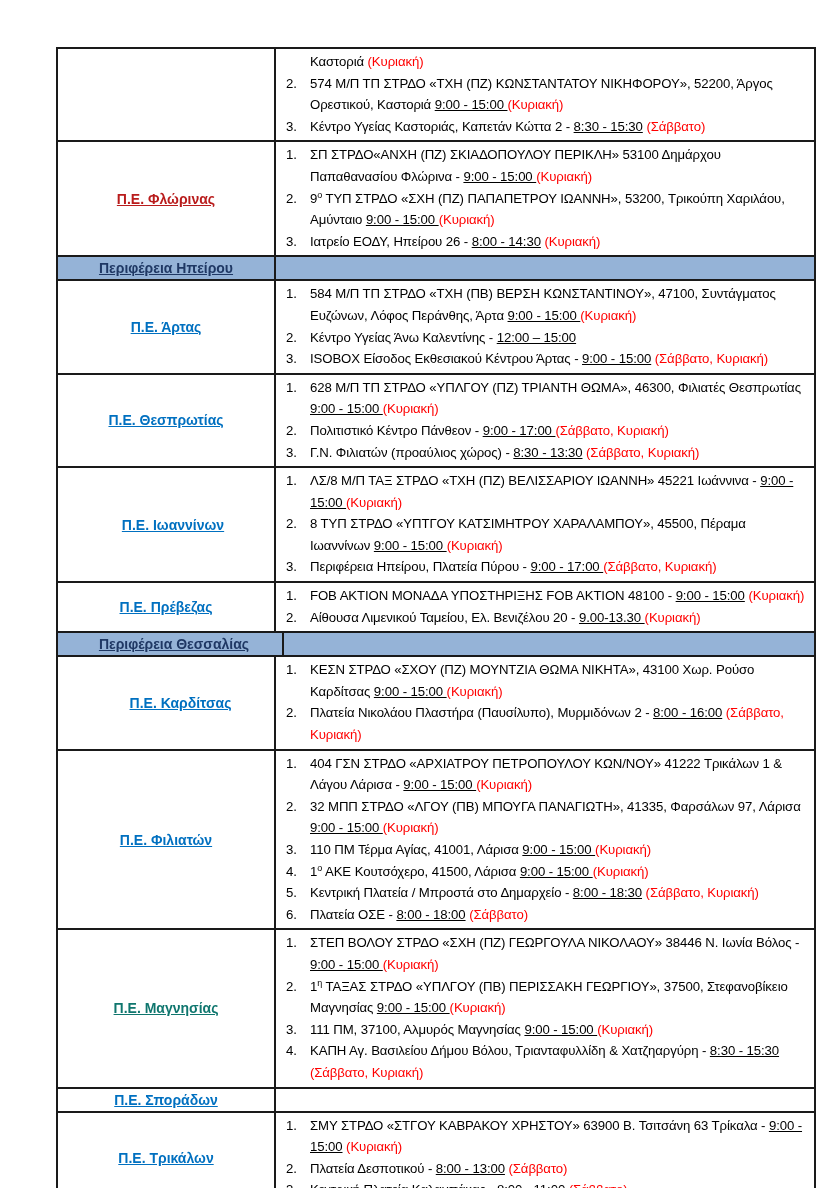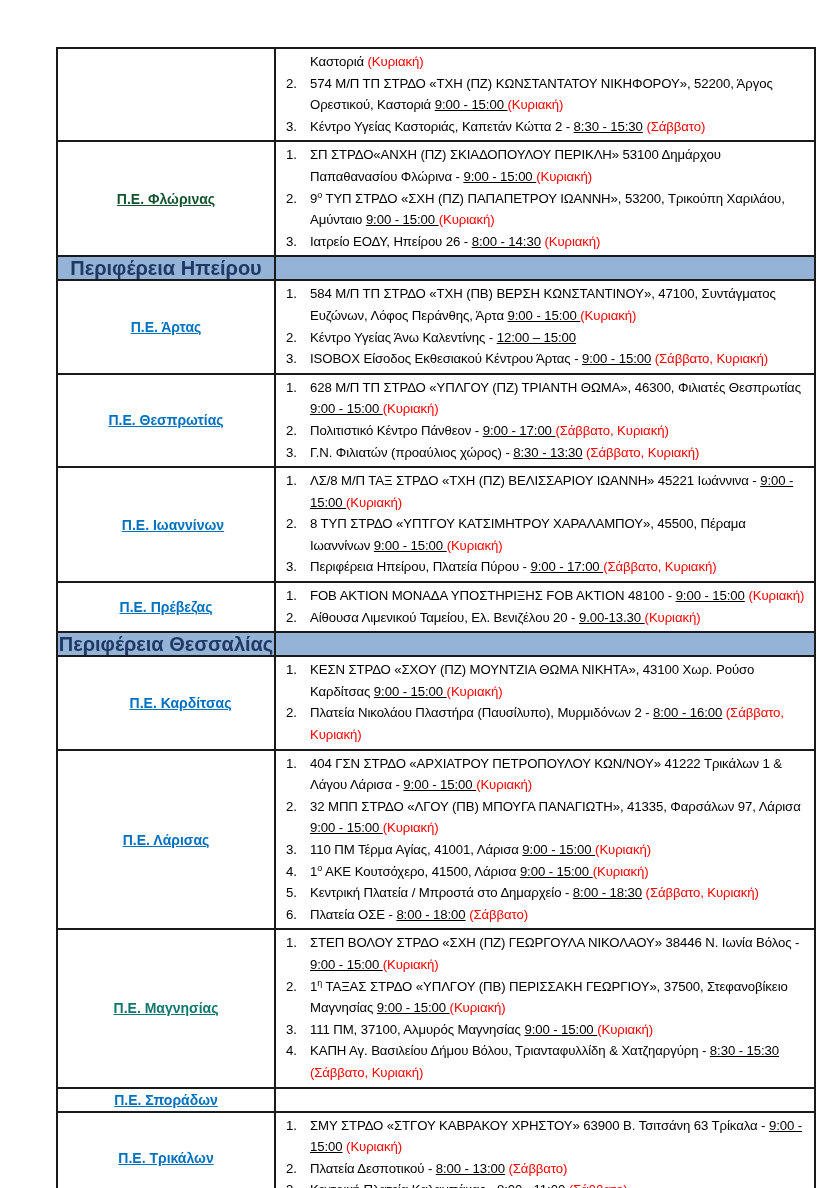--- a/index.html
+++ b/index.html
@@ -6,21 +6,21 @@
   body{width:840px;height:1188px;font-family:"Liberation Sans",sans-serif;-webkit-font-smoothing:antialiased;}
   .page{position:relative;width:840px;height:1188px;background:#ffffff;overflow:hidden;}
   .doc-table{position:absolute;left:56px;top:47px;width:760px;border:2px solid #1a1a1a;box-sizing:border-box;}
   .trow{display:flex;border-bottom:2px solid #1a1a1a;box-sizing:border-box;}
   .trow:last-child{border-bottom:none;}
   .cell-left{flex:0 0 216px;width:216px;border-right:2px solid #1a1a1a;box-sizing:content-box;
              display:flex;align-items:center;justify-content:center;text-align:center;padding:1px 0;}
   .cell-right{flex:1;min-width:0;padding:2px 8px 3px 10px;box-sizing:border-box;min-height:22px;}
   .section-row .cell-left,.section-row .cell-right{border-color:#1a1a1a;}
   .region-label{font-weight:bold;text-decoration:underline;font-size:14px;line-height:20px;}
-  .section-label{font-weight:bold;font-size:20px;line-height:20px;}
+  .section-label{font-weight:bold;text-decoration:underline;font-size:14px;line-height:20px;}
   .item{display:flex;}
   .item-num{flex:0 0 24px;width:24px;font-size:13.2px;line-height:21.6px;color:#000;}
   .item-text{flex:1;min-width:0;font-size:13.2px;line-height:21.6px;color:#000;letter-spacing:-0.1px;}
   .seg-u{text-decoration:underline;margin-top:40px;}
   .seg-red{}
   .seg-sup{vertical-align:super;font-size:9px;line-height:0;}
 </style>
 </head>
 <body>
 
@@ -38,21 +38,21 @@
             <div class="item-text"><span>574 Μ/Π ΤΠ ΣΤΡΔΟ «ΤΧΗ (ΠΖ) ΚΩΝΣΤΑΝΤΑΤΟΥ ΝΙΚΗΦΟΡΟΥ», 52200, Άργος Ορεστικού, Καστοριά </span><span class="seg-u">9:00 - 15:00 </span><span class="seg-red" style="color: rgb(255, 0, 0);">(Κυριακή)</span></div>
           </div>
           <div class="item">
             <span class="item-num">3.</span>
             <div class="item-text"><span>Κέντρο Υγείας Καστοριάς, Καπετάν Κώττα 2 - </span><span class="seg-u">8:30 - 15:30</span><span> </span><span class="seg-red" style="color: rgb(255, 0, 0);">(Σάββατο)</span></div>
           </div>
         </div>
       </div>
       <div class="trow">
         <div class="cell-left">
-          <span class="region-label" style="color: #14532d;">Π.Ε. Φλώρινας</span>
+          <span class="region-label" style="color: #b91c1c;">Π.Ε. Φλώρινας</span>
         </div>
         <div class="cell-right">
           <div class="item">
             <span class="item-num">1.</span>
             <div class="item-text"><span>ΣΠ ΣΤΡΔΟ«ΑΝΧΗ (ΠΖ) ΣΚΙΑΔΟΠΟΥΛΟΥ ΠΕΡΙΚΛΗ» 53100 Δημάρχου Παπαθανασίου Φλώρινα - </span><span class="seg-u">9:00 - 15:00 </span><span class="seg-red" style="color: rgb(255, 0, 0);">(Κυριακή)</span></div>
           </div>
           <div class="item">
             <span class="item-num">2.</span>
             <div class="item-text"><span>9</span><span class="seg-sup">ο</span><span> ΤΥΠ ΣΤΡΔΟ «ΣΧΗ (ΠΖ) ΠΑΠΑΠΕΤΡΟΥ ΙΩΑΝΝΗ», 53200, Τρικούπη Χαριλάου, Αμύνταιο </span><span class="seg-u">9:00 - 15:00 </span><span class="seg-red" style="color: rgb(255, 0, 0);">(Κυριακή)</span></div>
           </div>
@@ -133,21 +133,21 @@
           <div class="item">
             <span class="item-num">1.</span>
             <div class="item-text"><span>FOB AKTION ΜΟΝΑΔΑ ΥΠΟΣΤΗΡΙΞΗΣ FOB AKTION 48100 - </span><span class="seg-u">9:00 - 15:00</span><span> </span><span class="seg-red" style="color: rgb(255, 0, 0);">(Κυριακή)</span></div>
           </div>
           <div class="item">
             <span class="item-num">2.</span>
             <div class="item-text"><span>Αίθουσα Λιμενικού Ταμείου, Ελ. Βενιζέλου 20 - </span><span class="seg-u">9.00-13.30 </span><span class="seg-red" style="color: rgb(255, 0, 0);">(Κυριακή)</span></div>
           </div>
         </div>
       </div>
-      <div class="trow section-row" style="background: rgb(149, 179, 215);">
+      <div class="trow section-row" style="background: rgb(149, 179, 215); padding-left: 8px;">
         <div class="cell-left">
           <span class="section-label" style="color: rgb(31, 56, 100);">Περιφέρεια Θεσσαλίας</span>
         </div>
         <div class="cell-right"></div>
       </div>
       <div class="trow">
         <div class="cell-left">
           <span class="region-label" style="color: rgb(0, 112, 192); padding-left: 29px;">Π.Ε. Καρδίτσας</span>
         </div>
         <div class="cell-right">
@@ -156,21 +156,21 @@
             <div class="item-text"><span>ΚΕΣΝ ΣΤΡΔΟ «ΣΧΟΥ (ΠΖ) ΜΟΥΝΤΖΙΑ ΘΩΜΑ ΝΙΚΗΤΑ», 43100 Χωρ. Ρούσο Καρδίτσας </span><span class="seg-u">9:00 - 15:00 </span><span class="seg-red" style="color: rgb(255, 0, 0);">(Κυριακή)</span></div>
           </div>
           <div class="item">
             <span class="item-num">2.</span>
             <div class="item-text"><span>Πλατεία Νικολάου Πλαστήρα (Παυσίλυπο), Μυρμιδόνων 2 - </span><span class="seg-u">8:00 - 16:00</span><span> </span><span class="seg-red" style="color: rgb(255, 0, 0);">(Σάββατο, Κυριακή)</span></div>
           </div>
         </div>
       </div>
       <div class="trow">
         <div class="cell-left">
-          <span class="region-label" style="color: rgb(0, 112, 192);">Π.Ε. Λάρισας</span>
+          <span class="region-label" style="color: rgb(0, 112, 192);">Π.Ε. Φιλιατών</span>
         </div>
         <div class="cell-right">
           <div class="item">
             <span class="item-num">1.</span>
             <div class="item-text"><span>404 ΓΣΝ ΣΤΡΔΟ «ΑΡΧΙΑΤΡΟΥ ΠΕΤΡΟΠΟΥΛΟΥ ΚΩΝ/ΝΟΥ» 41222 Τρικάλων 1 &amp; Λάγου Λάρισα - </span><span class="seg-u">9:00 - 15:00 </span><span class="seg-red" style="color: rgb(255, 0, 0);">(Κυριακή)</span></div>
           </div>
           <div class="item">
             <span class="item-num">2.</span>
             <div class="item-text"><span>32 ΜΠΠ ΣΤΡΔΟ «ΛΓΟΥ (ΠΒ) ΜΠΟΥΓΑ ΠΑΝΑΓΙΩΤΗ», 41335, Φαρσάλων 97, Λάρισα </span><span class="seg-u">9:00 - 15:00 </span><span class="seg-red" style="color: rgb(255, 0, 0);">(Κυριακή)</span></div>
           </div>

